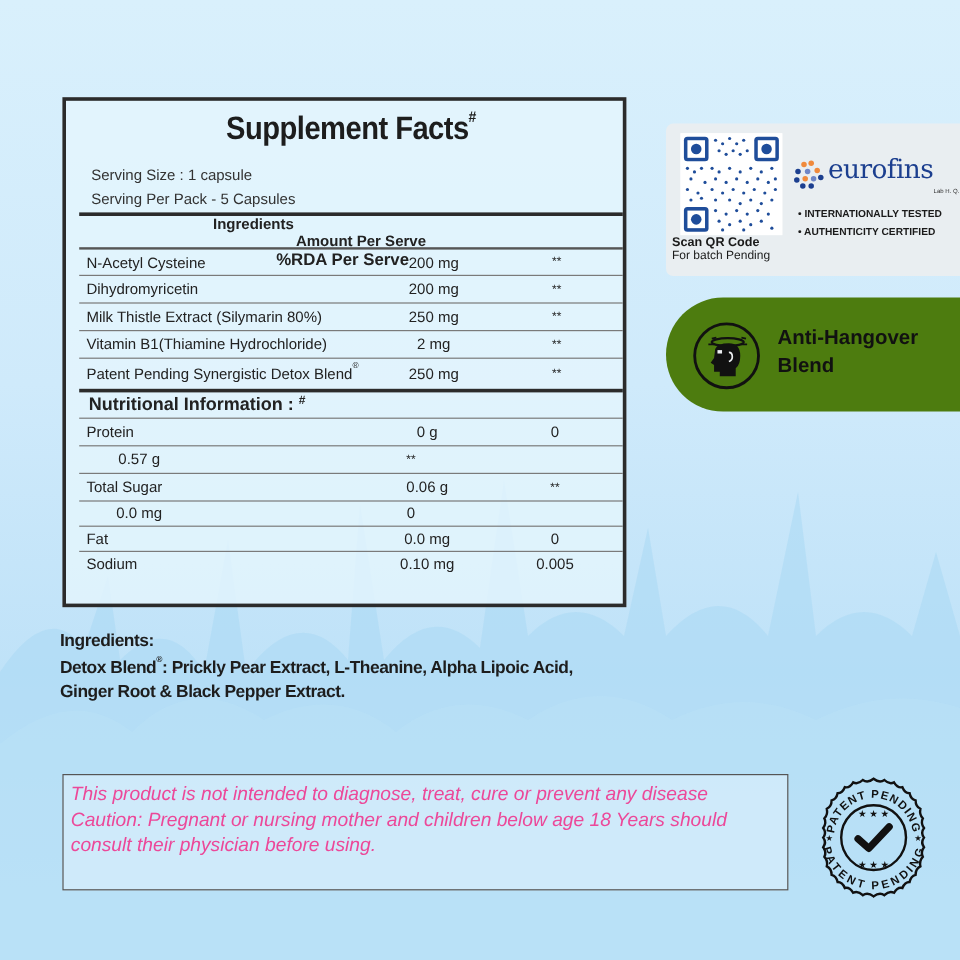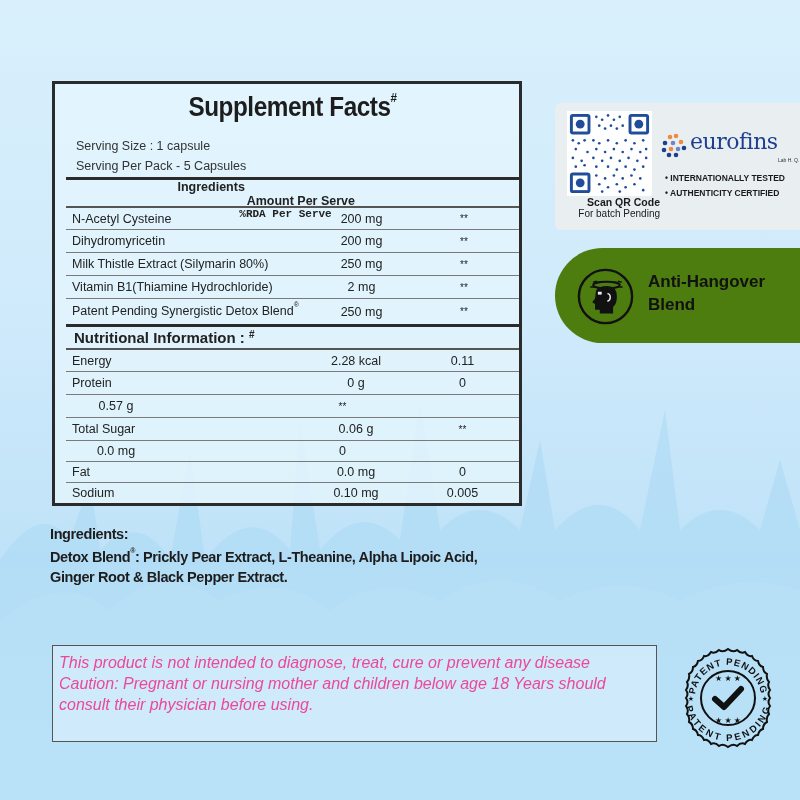--- a/index.html
+++ b/index.html
@@ -30,41 +30,41 @@
   }
   .row.thin { border-top: 1.5px solid #7a7a7a; }
   .row.head { height: 29px; border-top: 3px solid #2b2b2b; font-weight: bold; font-size: 12.5px; flex-direction: column; }
   .row.section { height: 24px; border-top: 3px solid #2b2b2b; font-weight: bold; font-size: 15px; padding-left: 8px; }
   .row.section sup { font-size: 10px; position: relative; top: -3px; }
   .c1 { width: 248px; padding-left: 6px; white-space: nowrap; }
   .c2 { width: 95px; text-align: center; }
   .c3 { flex: 1; text-align: center; font-size: 10px; }
   .row.head .c1 { padding-left: 9px; }
   .row.head .c2 { width: 125px; text-align: right; }
-  .row.head .c3 { font-size: 11px; text-align: right; padding-right: 14px; font-family: Liberation Mono, monospace; }
+  .row.head .c3 { font-size: 14px; text-align: right; padding-right: 14px; }
   .nut .c1 { width: 240px; }
   .nut .c2 { width: 100px; }
   .nut .c3 { font-size: 12.5px; }
   .nut .c3.star { font-size: 10px; }
   sup.reg { font-size: 7px; position: relative; top: -3px; }
 
   .ing { position: absolute; left: 50px; top: 524px; font-size: 14.5px; font-weight: bold; line-height: 20px; letter-spacing: -0.4px; }
 
   .disclaimer {
     position: absolute; left: 52px; top: 645px; width: 605px; height: 97px;
     border: 1.5px solid #555; background: rgba(225,243,253,0.55);
     font-style: italic; font-size: 16px; line-height: 21px; padding: 6px 6px; color: #ec4899;
   }
 
   .cert {
     position: absolute; left: 555px; top: 103px; width: 245px; height: 127px;
     background: #e9eef1; border-radius: 6px 0 0 6px;
   }
   .qr { position: absolute; left: 12px; top: 8px; width: 85px; height: 85px; background: #fff; }
-  .qr-caption { position: absolute; left: 5px; top: 94px; width: 100px; text-align: right; font-size: 10px; line-height: 11px; color: #1a1a1a; }
+  .qr-caption { position: absolute; left: 5px; top: 94px; width: 100px; text-align: left; font-size: 10px; line-height: 11px; color: #1a1a1a; }
   .qr-caption b { font-size: 10.5px; }
   .euro { position: absolute; left: 105px; top: 30px; }
   .euro-name { position: absolute; left: 30px; top: -4px; font-family: "DejaVu Serif", serif; font-size: 22px; color: #1c3f8f; letter-spacing: -0.5px; }
   .euro-sub { position: absolute; left: 118px; top: 24px; font-size: 5px; color: #333; white-space: nowrap; }
   .bullets { position: absolute; left: 110px; top: 68px; font-size: 8.5px; font-weight: bold; line-height: 15px; color: #1a1a1a; white-space: nowrap; }
 
   .hang {
     position: absolute; left: 555px; top: 248px; width: 245px; height: 95px;
     background: #4d7c0f; border-radius: 48px 0 0 48px;
   }
@@ -118,25 +118,20 @@
     <div class="c2">2 mg</div>
     <div class="c3">**</div>
   </div>
   <div class="row thin" style="height:26px">
     <div class="c1"><span>Patent Pending Synergistic Detox Blend</span><sup class="reg">®</sup></div>
     <div class="c2">250 mg</div>
     <div class="c3">**</div>
   </div>
   <div class="row section">
     <span>Nutritional Information :</span>&nbsp;<sup>#</sup>
-  </div>
-  <div class="row nut">
-    <div class="c1">Energy</div>
-    <div class="c2">2.28 kcal</div>
-    <div class="c3">0.11</div>
   </div>
   <div class="row nut thin">
     <div class="c1">Protein</div>
     <div class="c2">0 g</div>
     <div class="c3">0</div>
   </div>
   <div class="row nut thin">
     <div class="c2">0.57 g</div>
     <div class="c3 star">**</div>
   </div>

